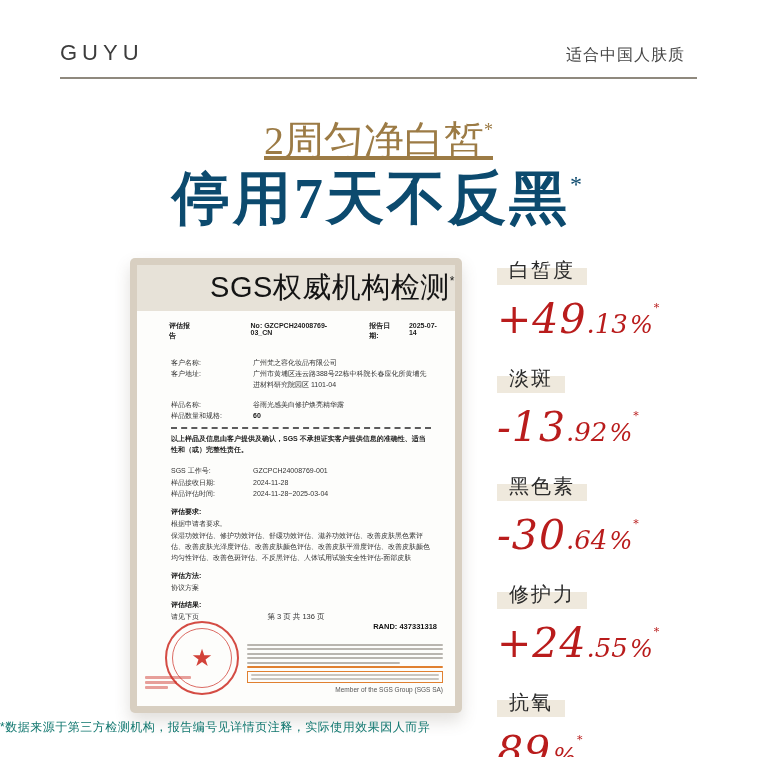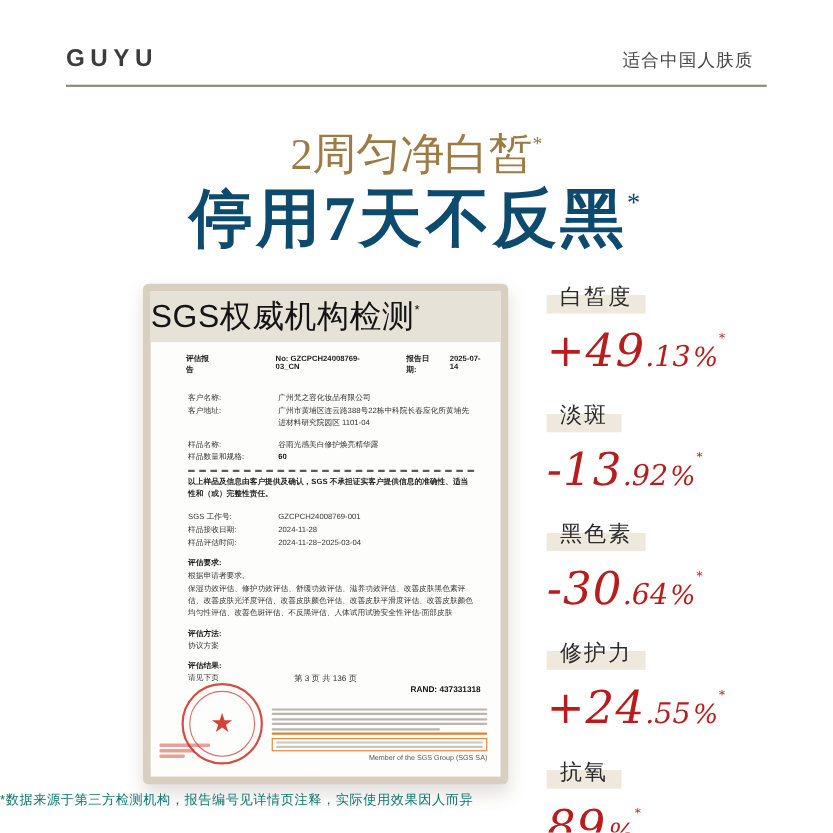--- a/index.html
+++ b/index.html
@@ -1,39 +1,39 @@
 <!DOCTYPE html>
 <html><head>
 <meta charset="utf-8">
 <style>
   html,body{margin:0;padding:0;background:#ffffff;}
   .page{position:relative;width:757px;height:757px;background:#ffffff;overflow:hidden;
         font-family:"Liberation Sans",sans-serif;}
 
   
   .brand{position:absolute;left:60px;top:40px;font-size:22px;letter-spacing:5px;
-         color:#3c3c3c;font-weight:700;}
+         color:#3c3c3c;font-weight:400;}
   .tagline{position:absolute;right:72px;top:45px;font-size:16px;color:#474747;letter-spacing:1px;}
   .header-rule{position:absolute;left:60px;width:637px;top:77px;height:2px;background:#8f897e;}
 
   
   .hero-sub{position:absolute;left:0;top:113px;width:100%;text-align:center;
-            font-family:"Liberation Serif",serif;font-size:40px;color:#9c7b45;font-weight:500;}
+            font-family:"Liberation Serif",serif;font-size:40px;color:#9c7b45;font-weight:500;text-decoration:underline;}
   .hero-sub sup{font-size:18px;vertical-align:18px;}
   .hero-title{position:absolute;left:0;top:160px;width:100%;text-align:center;
               font-family:"Liberation Serif",serif;font-size:58px;color:#0c4a6e;
               font-weight:700;letter-spacing:3px;}
   .hero-title sup{font-size:24px;vertical-align:26px;font-weight:400;}
 
   
   .cert{position:absolute;left:130px;top:258px;width:332px;height:455px;
         background:#d8cfc1;border-radius:5px;padding:7px;box-sizing:border-box;
         box-shadow:0 8px 16px rgba(90,80,60,.18);}
   .cert-page{position:relative;width:100%;height:100%;background:#fdfdfb;overflow:hidden;}
-  .cert-band{height:46px;background:#e7e2d8;display:flex;align-items:center;justify-content:flex-start;}
+  .cert-band{height:46px;background:#e7e2d8;display:flex;align-items:center;justify-content:flex-end;}
   .cert-band-title{font-size:29px;color:#141414;letter-spacing:0.5px;white-space:nowrap;}
   .cert-band-title sup{font-size:12px;vertical-align:12px;}
   .cert-meta{display:flex;align-items:baseline;margin:10px 16px 0 32px;font-size:7px;
              font-weight:bold;color:#1c1c1c;}
   .cert-meta .m-no{margin-left:58px;}
   .cert-meta .m-datelabel{margin-left:36px;}
   .cert-meta .m-date{margin-left:14px;}
   .cert-fields{margin:16px 26px 0 34px;}
   .field-row{display:flex;font-size:7px;color:#333;line-height:1.6;}
   .field-label{width:82px;flex:none;}

